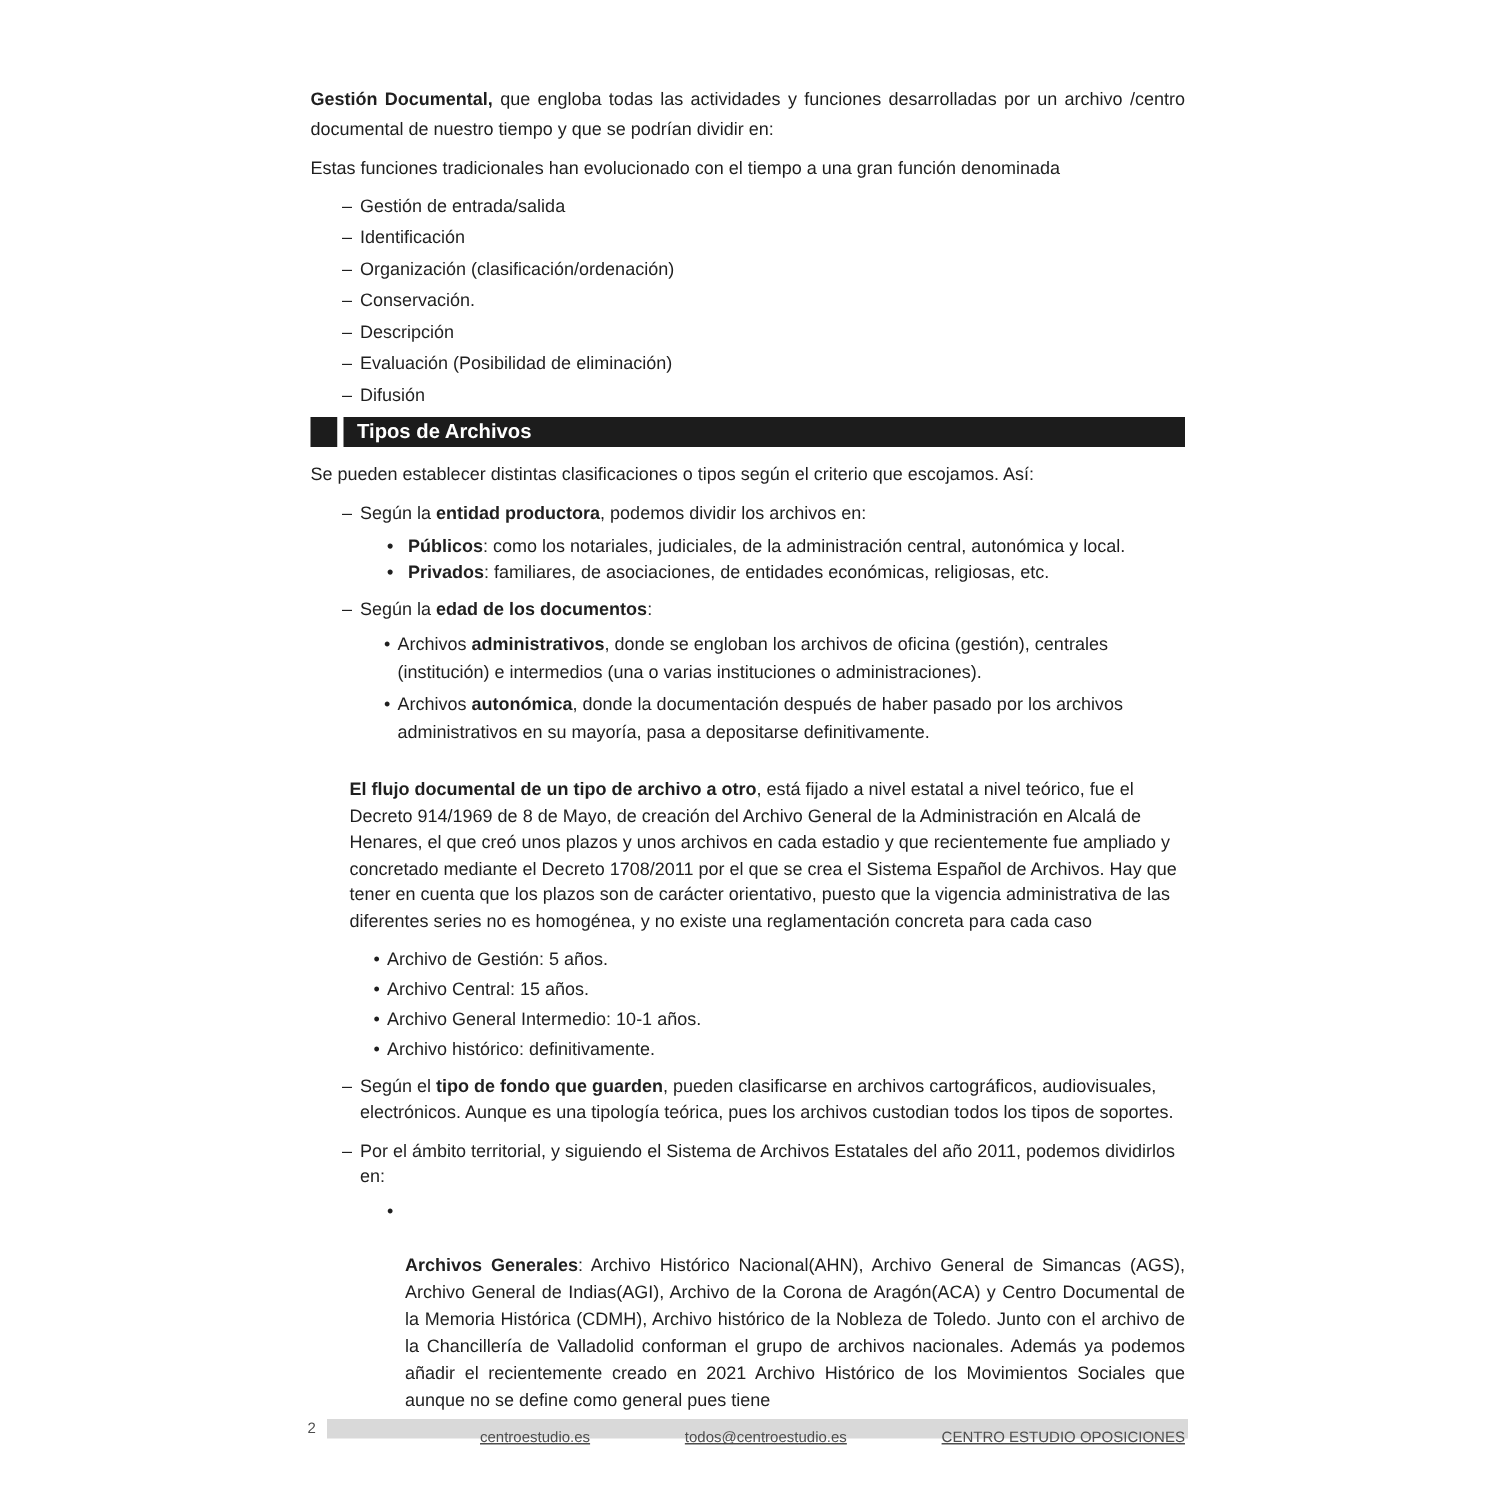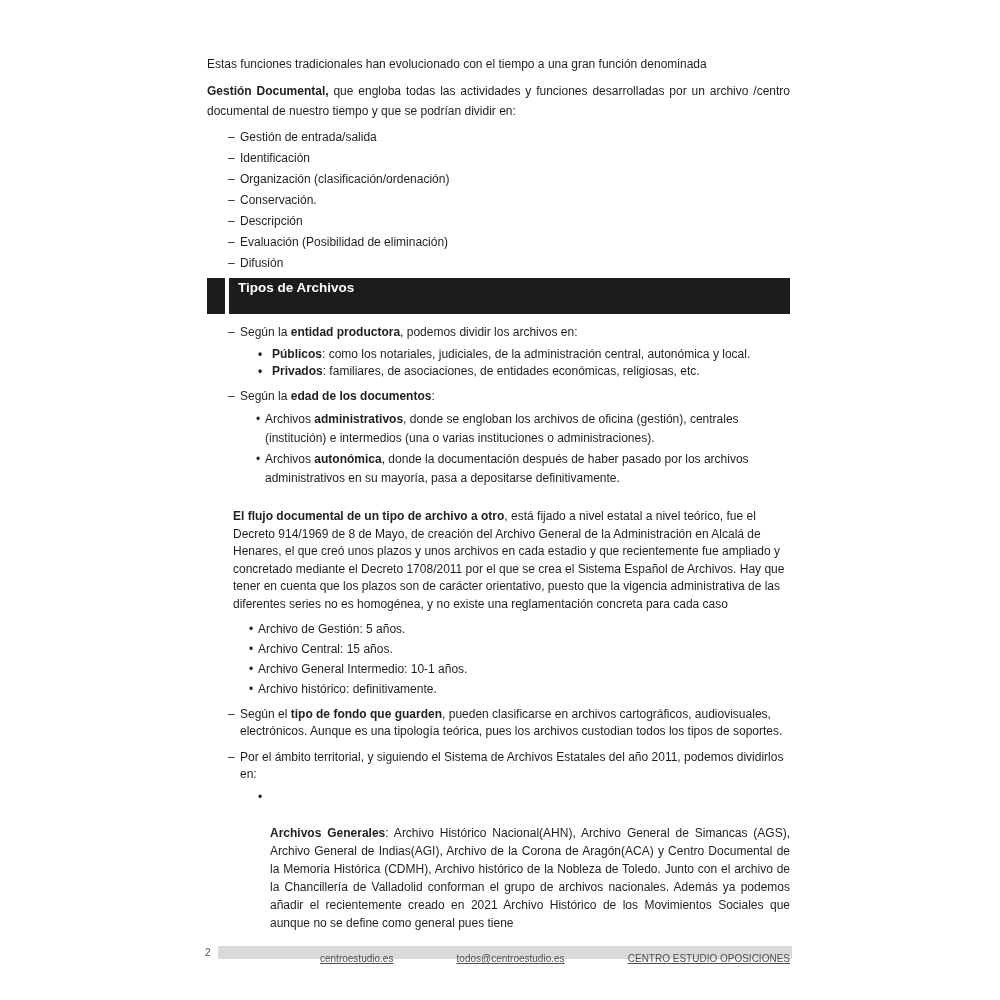--- a/index.html
+++ b/index.html
@@ -34,21 +34,21 @@
   .bullet-term { margin-left:42px; line-height:16px; margin-bottom:4px; }
   .bullet-term .marker { width:9px; }
 
   .bullet-gen { margin-left:51px; line-height:18px; margin-top:4px; }
   .bullet-gen .marker { width:12px; }
 
   .flow { margin:20px 0 8px 26px; line-height:17.5px; }
 
   .b { font-weight:bold; }
 
-  .bar { display:flex; height:36px; margin:6px 0 10px 0; }
+  .bar { display:flex; height:20px; margin:6px 0 10px 0; }
   .bar-square { width:18px; background:var(--bar-bg); }
   .bar-gap { width:4px; background:#ffffff; }
   .bar-main {
     flex:1 1 auto; background:var(--bar-bg); color:var(--bar-text);
     font-weight:bold; font-size:13.5px; line-height:20px; padding-left:9px;
   }
 
   .footer {
     position:absolute; left:205px; top:946px; width:587px; height:13px;
     display:flex; align-items:center;
@@ -58,22 +58,22 @@
   .footer-bar {
     flex:1 1 auto; height:13px; background:var(--footer-bg);
     display:flex; align-items:center; justify-content:space-between;
     padding:12px 2px 0 102px; box-sizing:border-box;text-decoration:underline;
   }
 </style>
 </head>
 <body style="--bar-bg: #1c1c1c; --bar-text: #ffffff; --footer-bg: #d9d9d9; --footer-text: #4d4d4d; color: rgb(31, 31, 31);">
 
 <div class="page" id="doc-content">
+    <div class="p justify"><span class="b">Gestión Documental,</span><span> que engloba todas las actividades y funciones desarrolladas por un archivo /centro documental de nuestro tiempo y que se podrían dividir en:</span></div>
     <div class="p"><span>Estas funciones tradicionales han evolucionado con el tiempo a una gran función denominada</span></div>
-    <div class="p justify"><span class="b">Gestión Documental,</span><span> que engloba todas las actividades y funciones desarrolladas por un archivo /centro documental de nuestro tiempo y que se podrían dividir en:</span></div>
     <div class="li dash">
       <span class="marker">–</span>
       <span class="text"><span>Gestión de entrada/salida</span></span>
     </div>
     <div class="li dash">
       <span class="marker">–</span>
       <span class="text"><span>Identificación</span></span>
     </div>
     <div class="li dash">
       <span class="marker">–</span>
@@ -93,20 +93,21 @@
     </div>
     <div class="li dash">
       <span class="marker">–</span>
       <span class="text"><span>Difusión</span></span>
     </div>
     <div class="bar">
       <div class="bar-square"></div>
       <div class="bar-gap"></div>
       <div class="bar-main">Tipos de Archivos</div>
     </div>
+    <div class="p"><span>Se pueden establecer distintas clasificaciones o tipos según el criterio que escojamos. Así:</span></div>
     <div class="li dash spaced">
       <span class="marker">–</span>
       <span class="text"><span>Según la </span><span class="b">entidad productora</span><span>, podemos dividir los archivos en:</span></span>
     </div>
     <div class="li bullet-lg">
       <span class="marker">•</span>
       <span class="text"><span class="b">Públicos</span><span>: como los notariales, judiciales, de la administración central, autonómica y local.</span></span>
     </div>
     <div class="li bullet-lg">
       <span class="marker">•</span>

